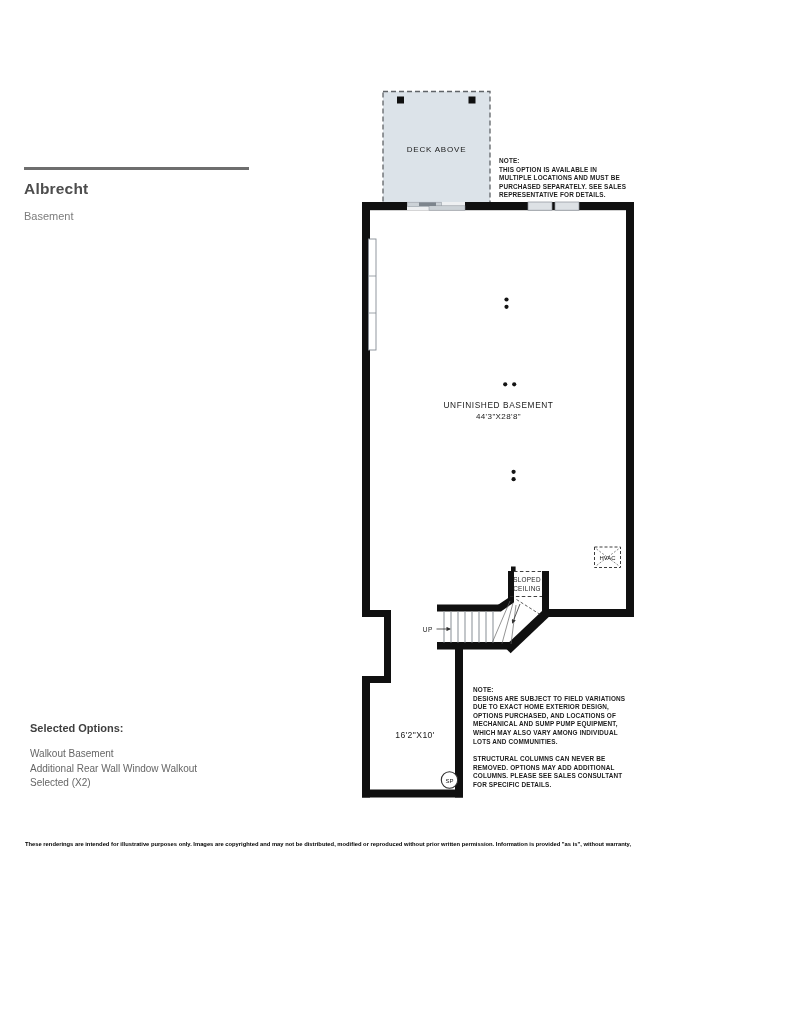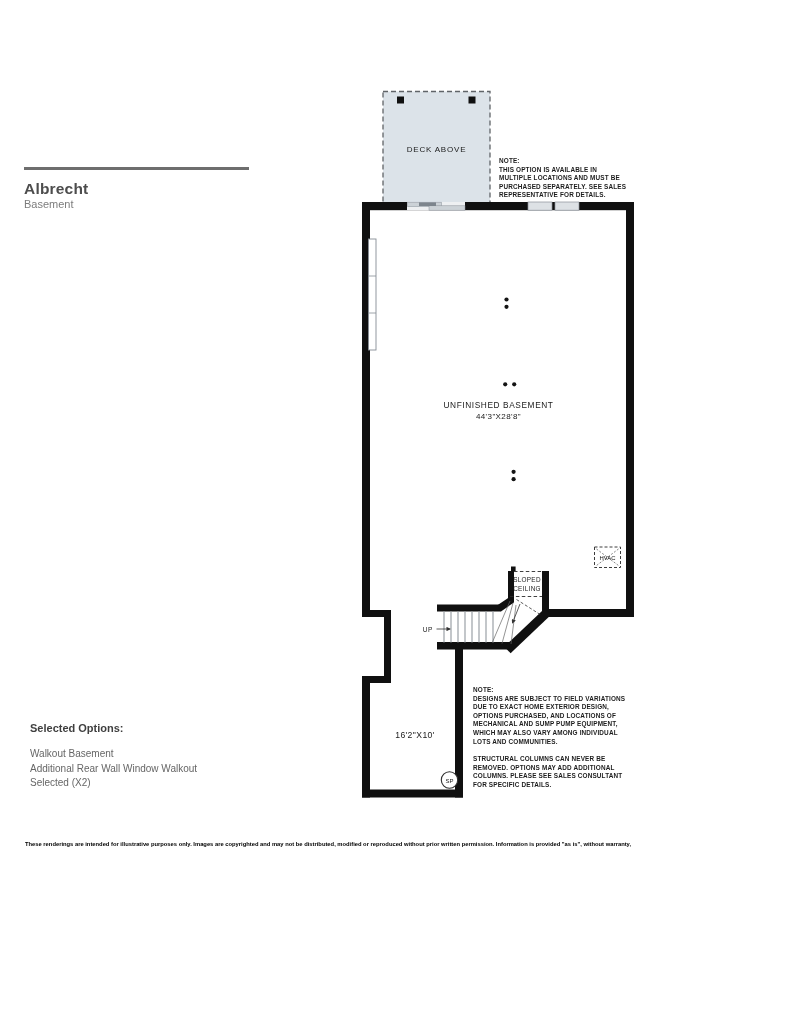--- a/index.html
+++ b/index.html
@@ -6,21 +6,21 @@
   html,body { background:#ffffff; }
   #page {
     position:relative; width:791px; height:848px; background:#ffffff;
     font-family:"Liberation Sans", sans-serif; overflow:hidden;padding-left:44px;
   }
   svg text { font-family:"Liberation Sans", sans-serif; fill:#1a1a1a; }
 
   .title-block { position:absolute; left:24px; top:167px; width:225px; }
   .title-rule  { height:3px; background:#6e6e6e; }
   .plan-name   { margin-top:10px; font-size:15.5px; font-weight:bold; color:#4d4d4d; letter-spacing:.2px; }
-  .plan-sub    { margin-top:0; font-size:11px; color:#7c7c7c; }
+  .plan-sub    { margin-top:12px; font-size:11px; color:#7c7c7c; }
 
   .note { position:absolute; font-size:6.4px; line-height:8.6px; color:#1c1c1c; font-weight:600; letter-spacing:.15px; }
   .note-top    { left:499px; top:157px; width:142px; }
   .note-bottom { left:473px; top:686px; width:178px; }
   .note-gap    { height:9px; }
 
   .options { position:absolute; left:30px; top:722px; }
   .options-heading { font-size:11px; font-weight:bold; color:#3f3f3f; }
   .options-list { margin-top:13px; font-size:10px; line-height:14.5px; color:#666; }
 

